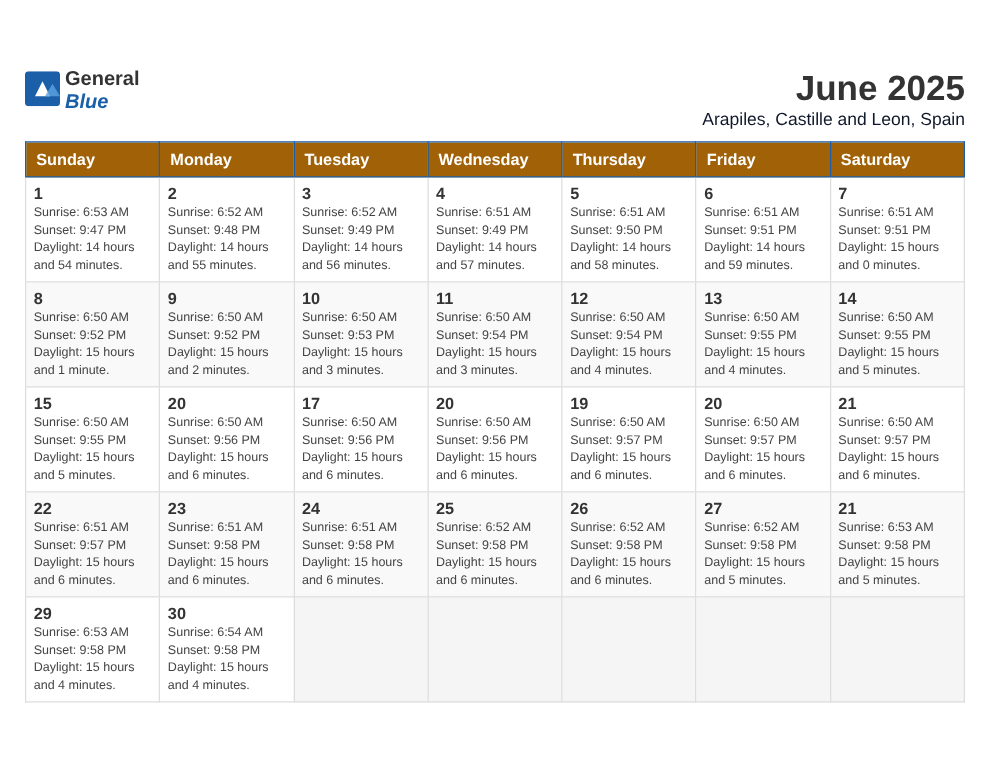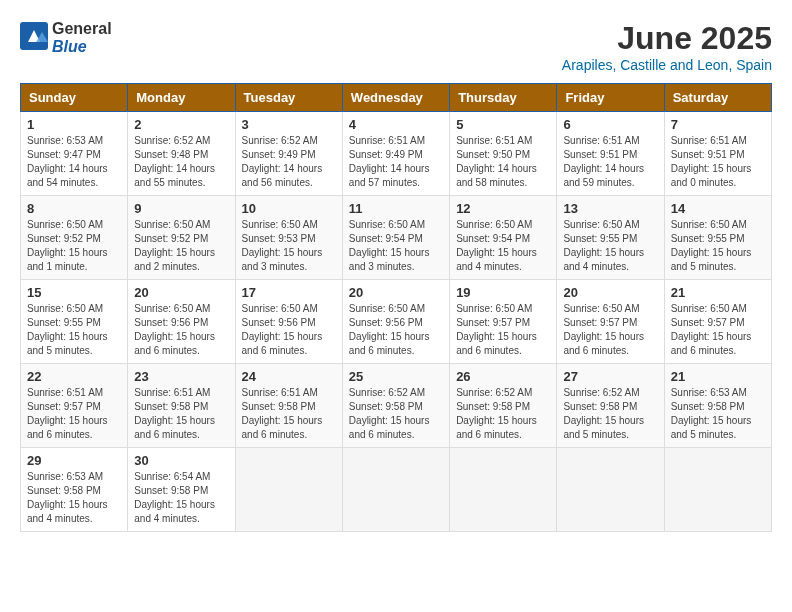--- a/index.html
+++ b/index.html
@@ -8,37 +8,38 @@
       background: #fff;
       width: 792px;
       min-height: 612px;
       padding: 20px;
     }
     .header-area {
       display: flex;
       justify-content: space-between;
       align-items: flex-start;
       margin-bottom: 10px;
+      margin-top: 35px;
     }
     .logo {
       display: flex;
       align-items: center;
       gap: 4px;
     }
     .title-area {
       text-align: right;
     }
     .page-title {
-      font-size: 32px;
+      font-size: 28px;
       font-weight: bold;
       color: #333;
     }
     .subtitle {
       font-size: 14px;
-      color: #0369a1;
+      color: #0f172a;
     }
     .calendar-table {
       width: 100%;
       border-collapse: collapse;
       border: 1px solid #ccc;
     }
     .calendar-table th {
       background-color: #a16207;
       color: #fff;
       font-size: 13px;

